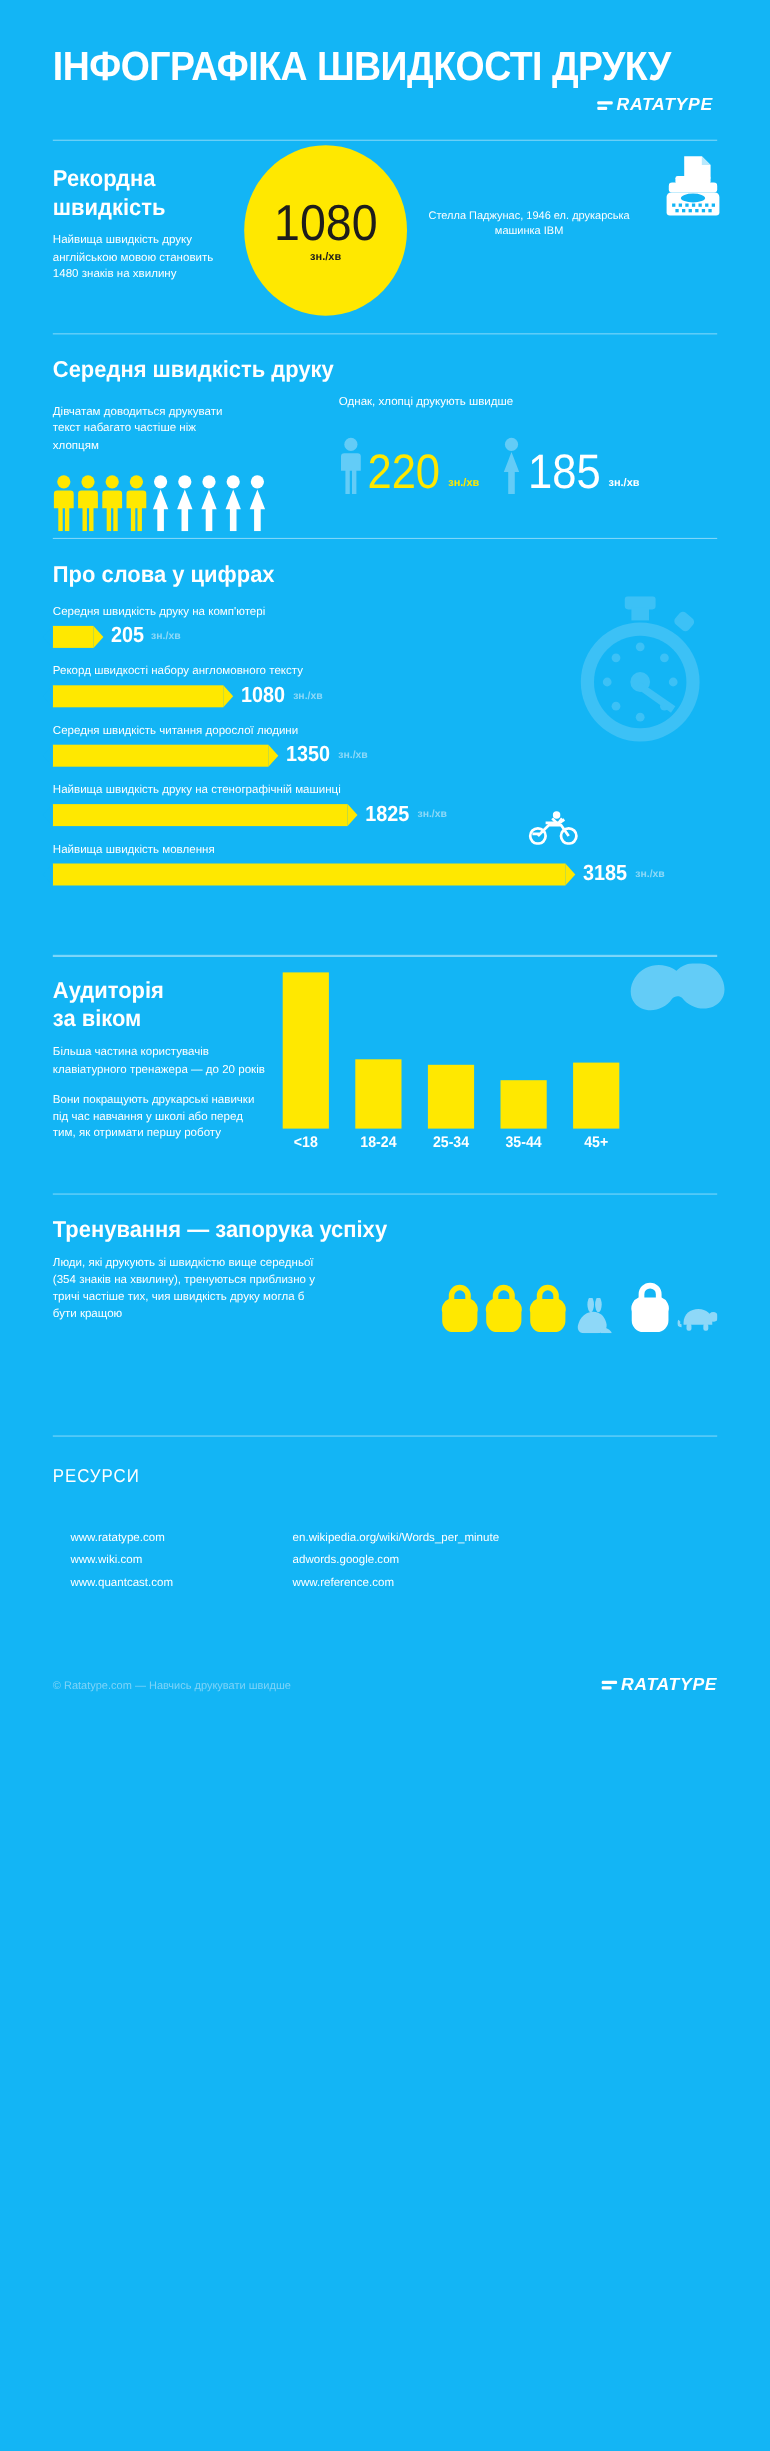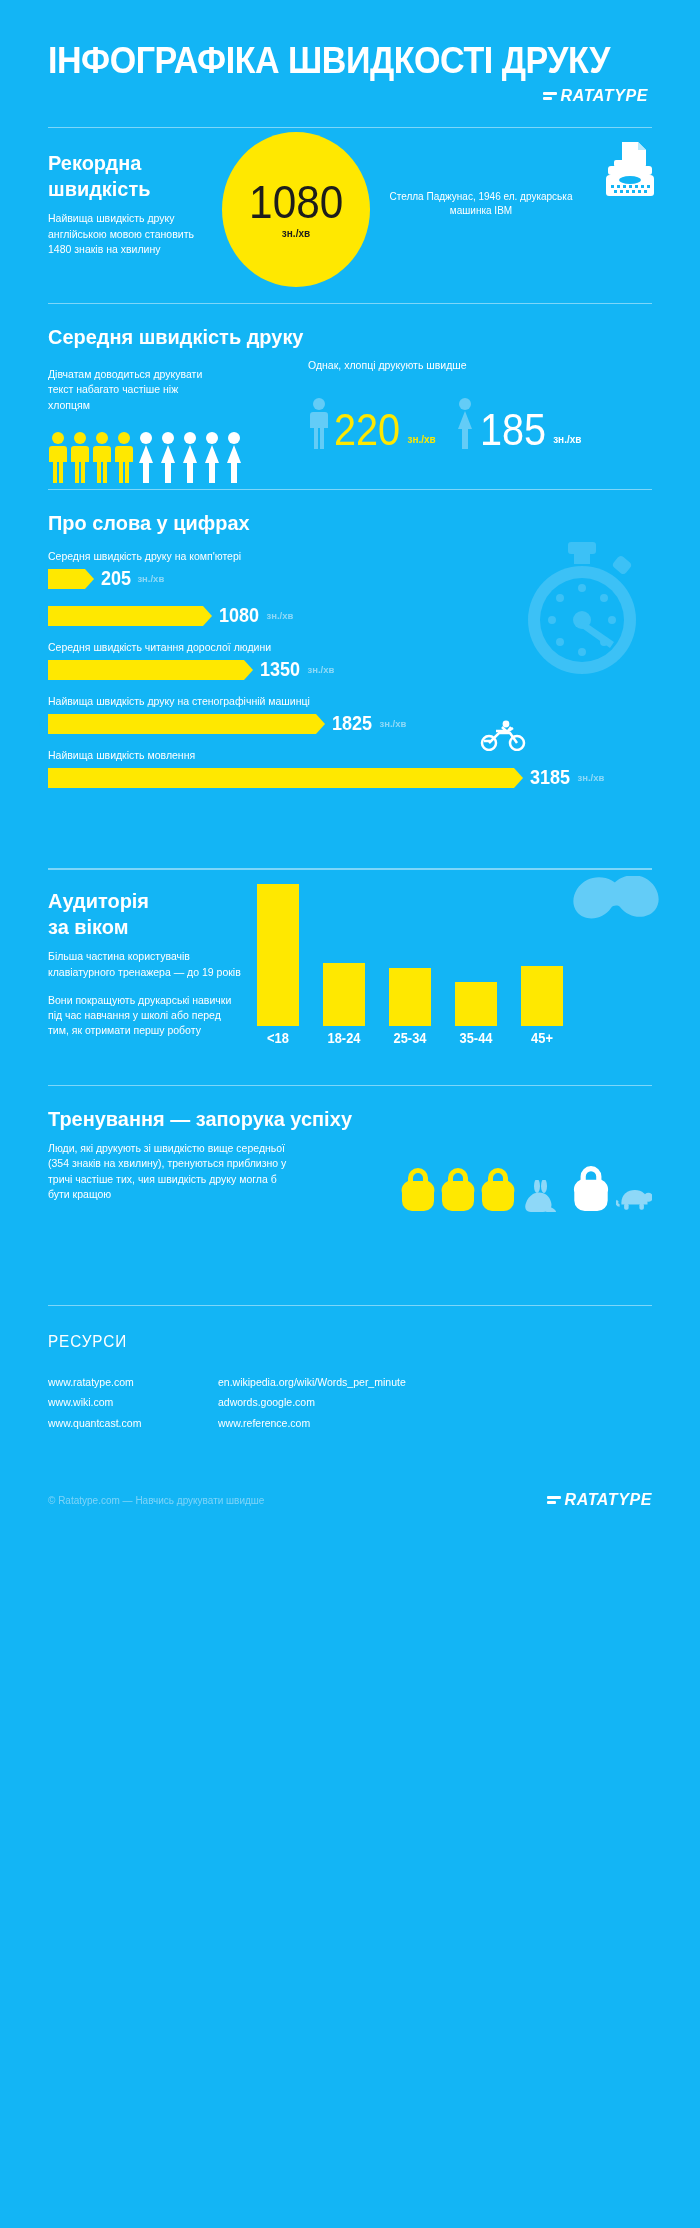--- a/index.html
+++ b/index.html
@@ -143,21 +143,21 @@
   .sec6 .icons{position:absolute;right:48px;top:78px;display:flex;align-items:flex-end;gap:4px;}
 
   
   .footer{position:relative;padding-top:26px;}
   .res-title{
     font-family:"Liberation Sans Narrow","Liberation Sans",sans-serif;
     font-size:17px;font-weight:normal;letter-spacing:1px;color:#fff;margin:0;
     transform:scaleX(0.9);transform-origin:left center;
   }
   .res-cols{display:flex;margin-top:20px;}
-  .res-cols ul{list-style:none;margin:0;padding:0;}
+  .res-cols ul{list-style:none;margin:16px;padding:0;}
   .res-cols li{font-size:10.5px;line-height:1.95;color:#fff;}
   .res-cols .cA{width:170px;}
   .copy-row{display:flex;align-items:center;justify-content:space-between;margin-top:58px;}
   .copy{font-size:10px;color:#7fd4f8;}
 </style>
 </head>
 <body>
 
 <div class="page">
 
@@ -324,20 +324,21 @@
     <div class="barline">
       <div class="barlabel">Середня швидкість друку на комп'ютері</div>
       <div class="barrow">
         <div class="bar" style="width:37px"></div>
         <span class="barval">205</span>
         <span class="barunit">зн./хв</span>
       </div>
     </div>
 
     <div class="barline">
+      <div class="barlabel">Рекорд швидкості набору англомовного тексту</div>
       <div class="barrow">
         <div class="bar" style="width:155px"></div>
         <span class="barval">1080</span>
         <span class="barunit">зн./хв</span>
       </div>
     </div>
 
     <div class="barline">
       <div class="barlabel">Середня швидкість читання дорослої людини</div>
       <div class="barrow">
@@ -381,21 +382,21 @@
 
 
   <div class="divider"></div>
 
   <div class="wrap sec5">
     <div class="left">
       <h2 class="sec-title">
         <span>Аудиторія</span><br>
         <span>за віком</span>
       </h2>
-      <p class="body" style="width:195px">Більша частина користувачів клавіатурного тренажера — до 19 років</p>
+      <p class="body" style="width:195px">Більша частина користувачів клавіатурного тренажера — до 20 років</p>
       <p class="body" style="width:195px;margin-top:13px">Вони покращують друкарські навички під час навчання у школі або перед тим, як отримати першу роботу</p>
     </div>
 
     <div class="moustache">
       <svg width="110" height="48" viewBox="0 0 110 48">
         <path d="M55 14 c-6 -12 -22 -16 -34 -10 c-12 6 -18 22 -10 32 c8 10 26 8 34 -4 c2 -3 7 -3 9 -1 c9 12 27 13 35 3 c8 -10 2 -26 -10 -32 c-12 -6 -28 -2 -34 10 z" fill="#63ccf7"></path>
       </svg>
     </div>
 
     <div class="chart">

